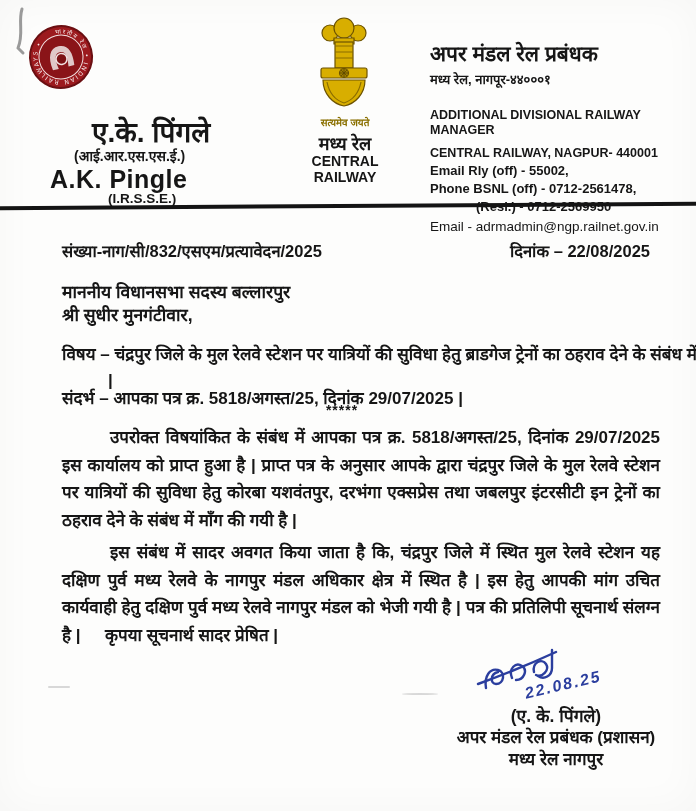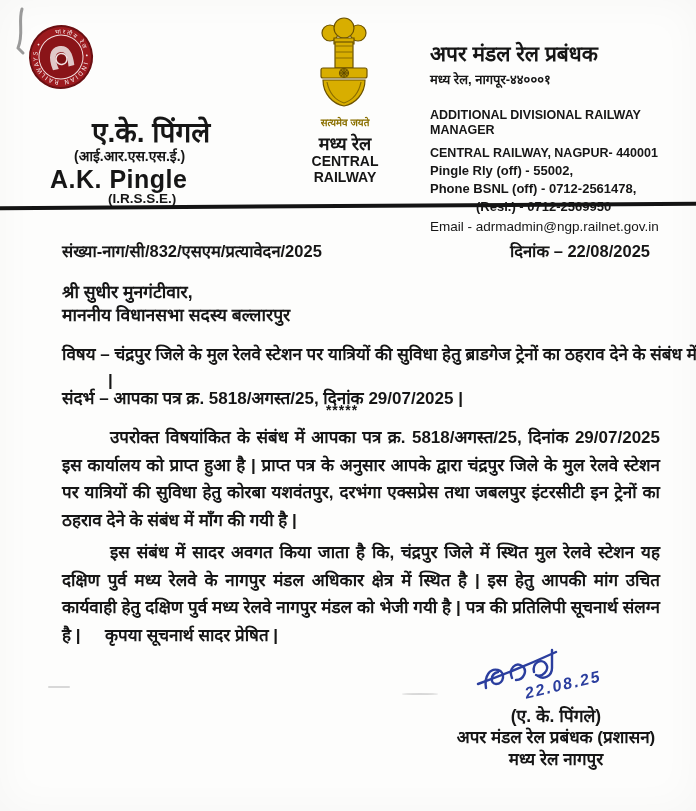--- a/index.html
+++ b/index.html
@@ -95,36 +95,36 @@
   </svg>
   <div class="abs motto devan">सत्यमेव जयते</div>
   <div class="abs org-hi devan">मध्य रेल</div>
   <div class="abs org-en">CENTRAL RAILWAY</div>
 
   <div class="abs rblock">
     <div class="r-title-hi devan">अपर मंडल रेल प्रबंधक</div>
     <div class="r-addr-hi devan">मध्य रेल, नागपूर-४४०००१</div>
     <div class="r-title-en">ADDITIONAL DIVISIONAL RAILWAY MANAGER</div>
     <div class="r-addr-en">CENTRAL RAILWAY, NAGPUR- 440001</div>
-    <div class="r-phone">Pingle Rly (off)    - 55002,</div>
+    <div class="r-phone">Email Rly (off)    - 55002,</div>
     <div class="r-phone">Phone BSNL (off) - 0712-2561478,</div>
     <div class="r-phone indent">(Resi.) - 0712-2569950</div>
     <div class="r-email">Email - adrmadmin@ngp.railnet.gov.in</div>
   </div>
 
   <div class="abs hrule"></div>
 
   <div class="abs meta-row">
     <span class="devan">संख्या-नाग/सी/832/एसएम/प्रत्यावेदन/2025</span>
     <span class="devan">दिनांक – 22/08/2025</span>
   </div>
 
   <div class="abs addressee">
+    <div>माननीय विधानसभा सदस्य बल्लारपुर</div>
     <div>श्री सुधीर मुनगंटीवार,</div>
-    <div>माननीय विधानसभा सदस्य बल्लारपुर</div>
   </div>
 
   <div class="abs subject hang devan">
     <span class="lbl">विषय –</span>
     <span>चंद्रपुर जिले के मुल रेलवे स्टेशन पर यात्रियों की सुविधा हेतु ब्राडगेज ट्रेनों का ठहराव देने के संबंध में |</span>
   </div>
 
   <div class="abs refline hang devan">
     <span class="lbl">संदर्भ –</span>
     <span>आपका पत्र क्र. 5818/अगस्त/25, दिनांक 29/07/2025 |</span>

